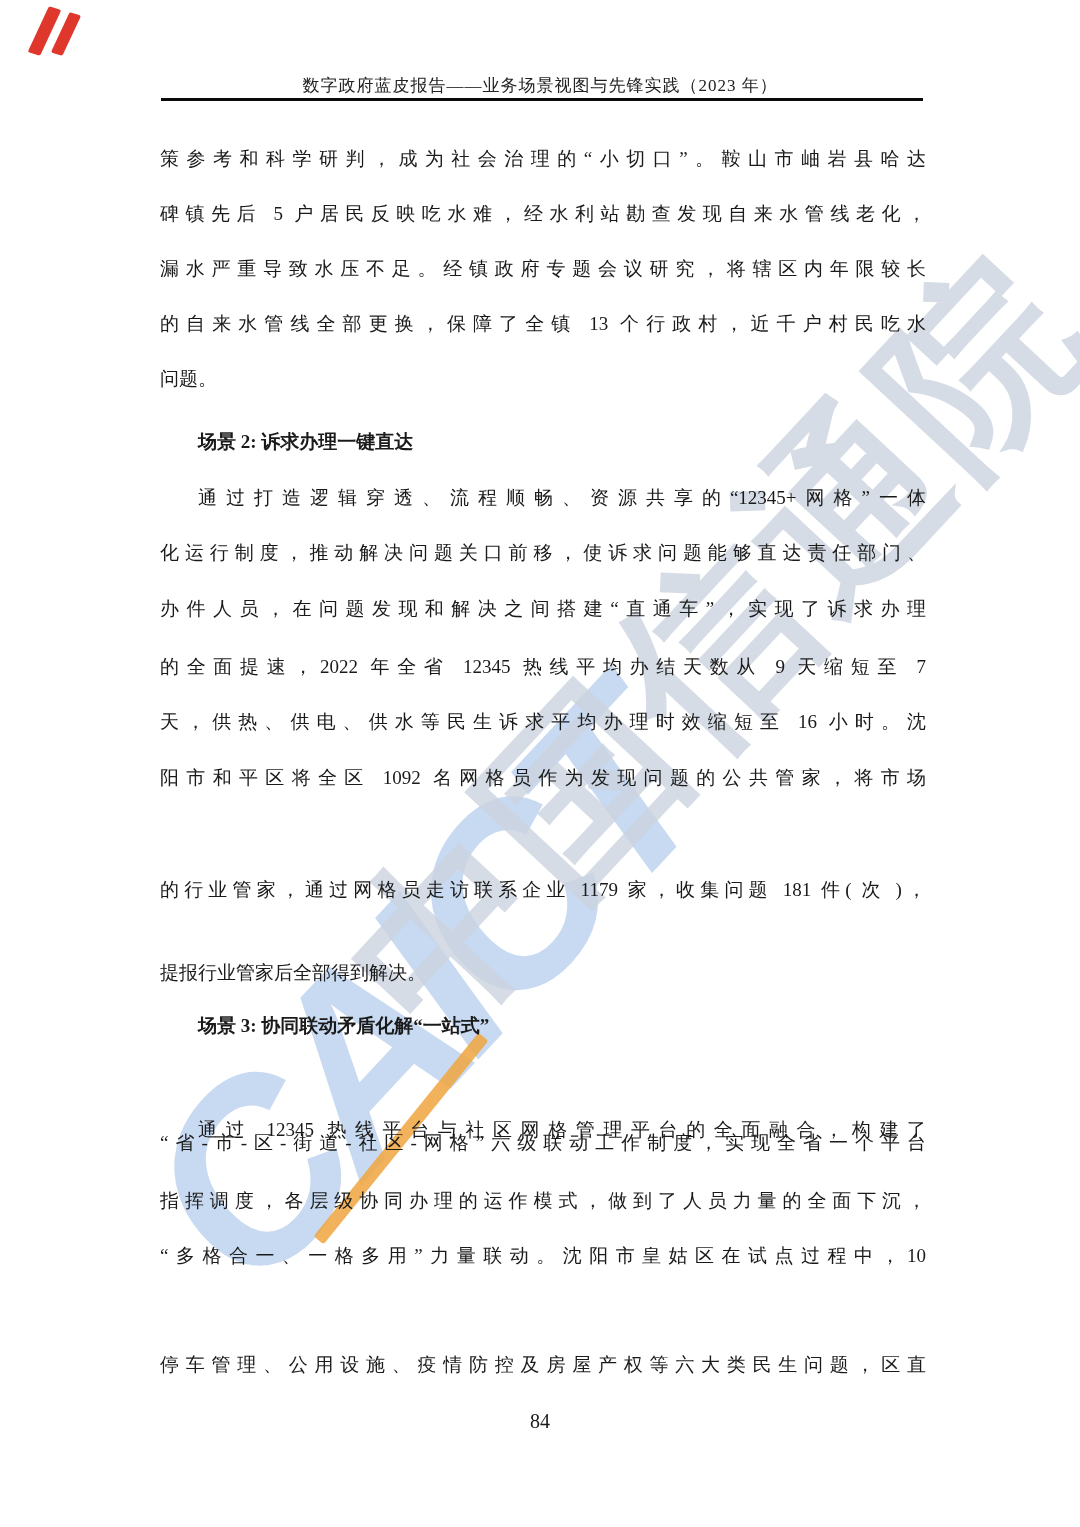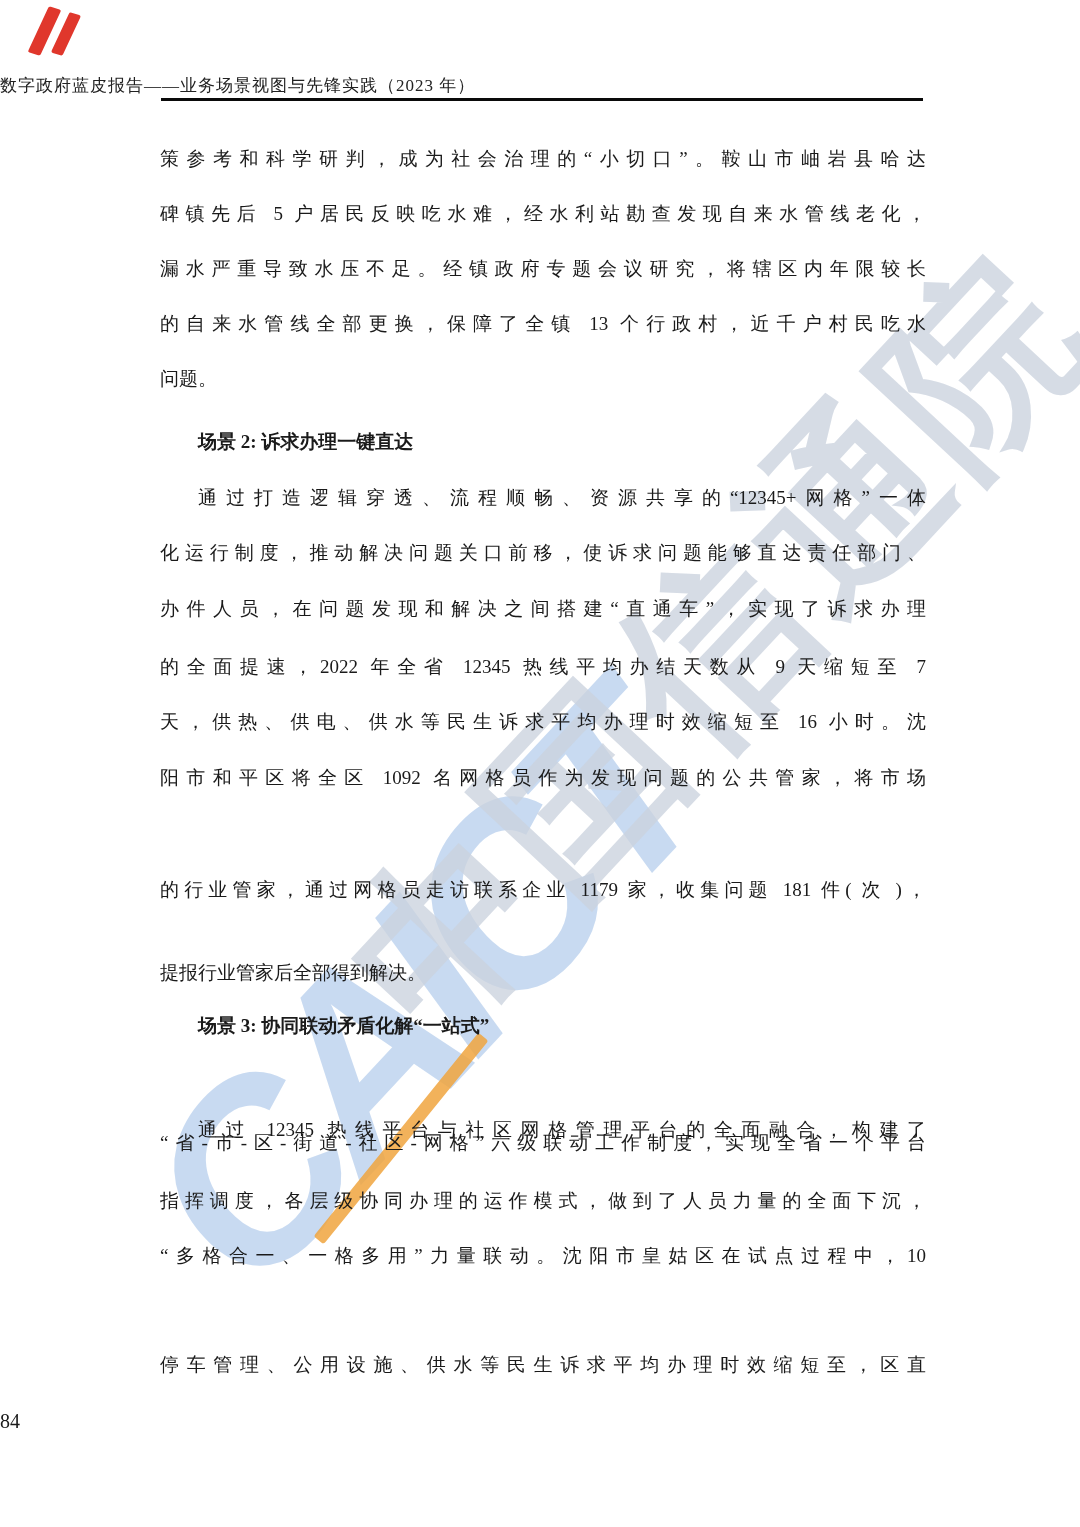--- a/index.html
+++ b/index.html
@@ -7,21 +7,21 @@
     position:relative;
     width:1080px;height:1527px;
     background:#ffffff;
     overflow:hidden;
     font-family:"Liberation Serif","DejaVu Serif",serif;
     color:#1a1a1a;
   }
   
   .hdr-title{
     position:absolute;top:74px;left:0;width:100%;
-    font-size:17px;letter-spacing:1px;color:#222;
+    text-align:center;font-size:17px;letter-spacing:1px;color:#222;
     z-index:3;
   }
   .hdr-rule{
     position:absolute;top:98px;left:161px;width:762px;height:3px;
     background:#0a0a0a;z-index:3;
   }
   
   .corner-mark{position:absolute;background:#e0372c;z-index:4;border-radius:2px;}
   .corner-a{left:38px;top:6px;width:13px;height:50px;transform:rotate(17deg) skewX(-8deg);}
   .corner-b{left:60px;top:12px;width:12px;height:44px;transform:rotate(17deg) skewX(-8deg);}
@@ -48,21 +48,21 @@
     font-size:19px;line-height:34px;
     text-align:justify;text-align-last:justify;
     z-index:2;
   }
   .noj{text-align:right;text-align-last:left;}
   .ind{text-indent:2em;}
   .hd{font-weight:bold;text-align:left;text-align-last:left;}
   
   .pgnum{
     position:absolute;top:1410px;left:0;width:100%;
-    text-align:left;font-size:20px;color:#1a1a1a;z-index:3;
+    text-align:center;font-size:20px;color:#1a1a1a;z-index:3;
   }
 </style>
 </head>
 <body>
 
 <div class="page">
 
   <div class="corner-mark corner-a"></div>
   <div class="corner-mark corner-b"></div>
 
@@ -85,17 +85,17 @@
   <div class="bline" style="top:650px">的全面提速，2022 年全省 12345 热线平均办结天数从 9 天缩短至 7</div>
   <div class="bline" style="top:705px">天，供热、供电、供水等民生诉求平均办理时效缩短至 16 小时。沈</div>
   <div class="bline" style="top:761px">阳市和平区将全区 1092 名网格员作为发现问题的公共管家，将市场</div>
   <div class="bline" style="top:873px">的行业管家，通过网格员走访联系企业 1179 家，收集问题 181 件( 次 )，</div>
   <div class="bline noj" style="top:956px">提报行业管家后全部得到解决。</div>
   <div class="bline hd ind" style="top:1009px">场景 3: 协同联动矛盾化解“一站式”</div>
   <div class="bline ind" style="top:1113px">通过 12345 热线平台与社区网格管理平台的全面融合，构建了</div>
   <div class="bline" style="top:1126px">“省-市-区-街道-社区-网格”六级联动工作制度，实现全省一个平台</div>
   <div class="bline" style="top:1184px">指挥调度，各层级协同办理的运作模式，做到了人员力量的全面下沉，</div>
   <div class="bline" style="top:1239px">“多格合一、一格多用”力量联动。沈阳市皇姑区在试点过程中，10</div>
-  <div class="bline" style="top:1348px">停车管理、公用设施、供水等民生诉求平均办理时效缩短至，区直</div>
+  <div class="bline" style="top:1348px">停车管理、公用设施、疫情防控及房屋产权等六大类民生问题，区直</div>
 
   <div class="pgnum">84</div>
 
 </div>
 
 </body></html>

